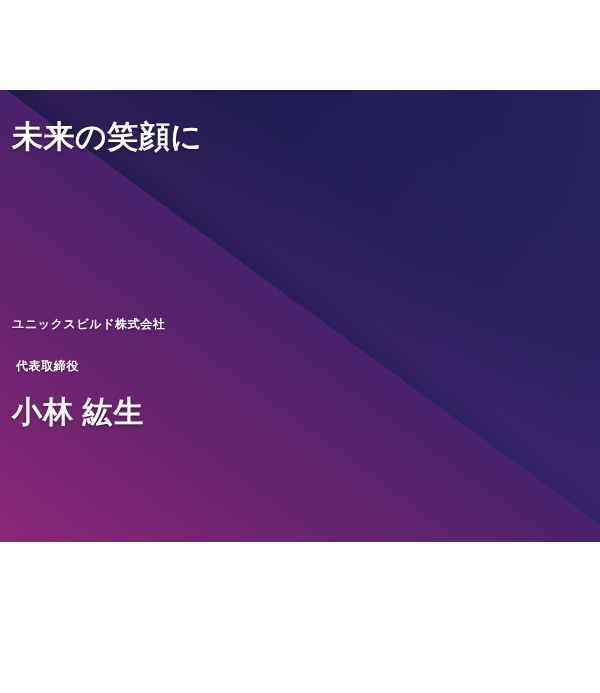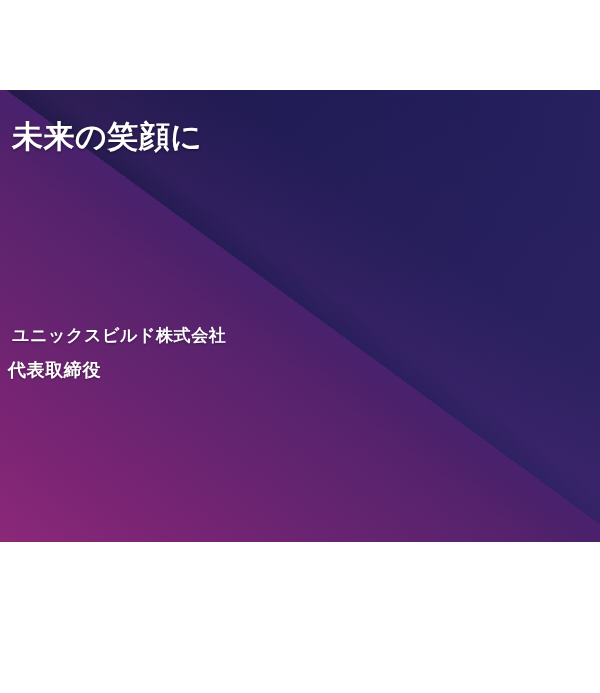--- a/index.html
+++ b/index.html
@@ -81,38 +81,38 @@
     line-height: 1.1;
     white-space: nowrap;
     text-shadow: 0 1px 3px rgba(0,0,0,0.45);
   }
   .headline-1 { top: 30px; }
   .headline-2 { top: 97px; }
 
   .company {
     position: absolute;
     left: 12px;
-    top: 234px;
+    top: 226px;
     color: #ffffff;
     font-family: "Liberation Serif", "DejaVu Serif", serif;
     font-weight: bold;
-    font-size: 17px;
+    font-size: 12px;
     letter-spacing: 0.6px;
     white-space: nowrap;
     text-shadow: 0 1px 2px rgba(0,0,0,0.4);
   }
 
   .role {
     position: absolute;
-    left: 8px;
+    left: 16px;
     top: 268px;
     color: #ffffff;
     font-family: Liberation Mono, monospace;
     font-weight: bold;
-    font-size: 18px;
+    font-size: 12px;
     letter-spacing: 0.6px;
     white-space: nowrap;
     text-shadow: 0 1px 2px rgba(0,0,0,0.4);
   }
 
   .person-name {
     position: absolute;
     left: 12px;
     top: 302px;
     color: #ffffff;
@@ -146,18 +146,19 @@
     <div class="hero-glow"></div>
 
     <div class="hero-content">
       <div class="headline headline-1">未来の笑顔に</div>
 
 
       <div class="company">ユニックスビルド株式会社</div>
 
       <div class="role">代表取締役</div>
 
+      <div class="person-name">小林 紘生</div>
     </div>
   </div>
 
   <div class="bottom-blank"></div>
 
 </div>
 
 </body></html>

